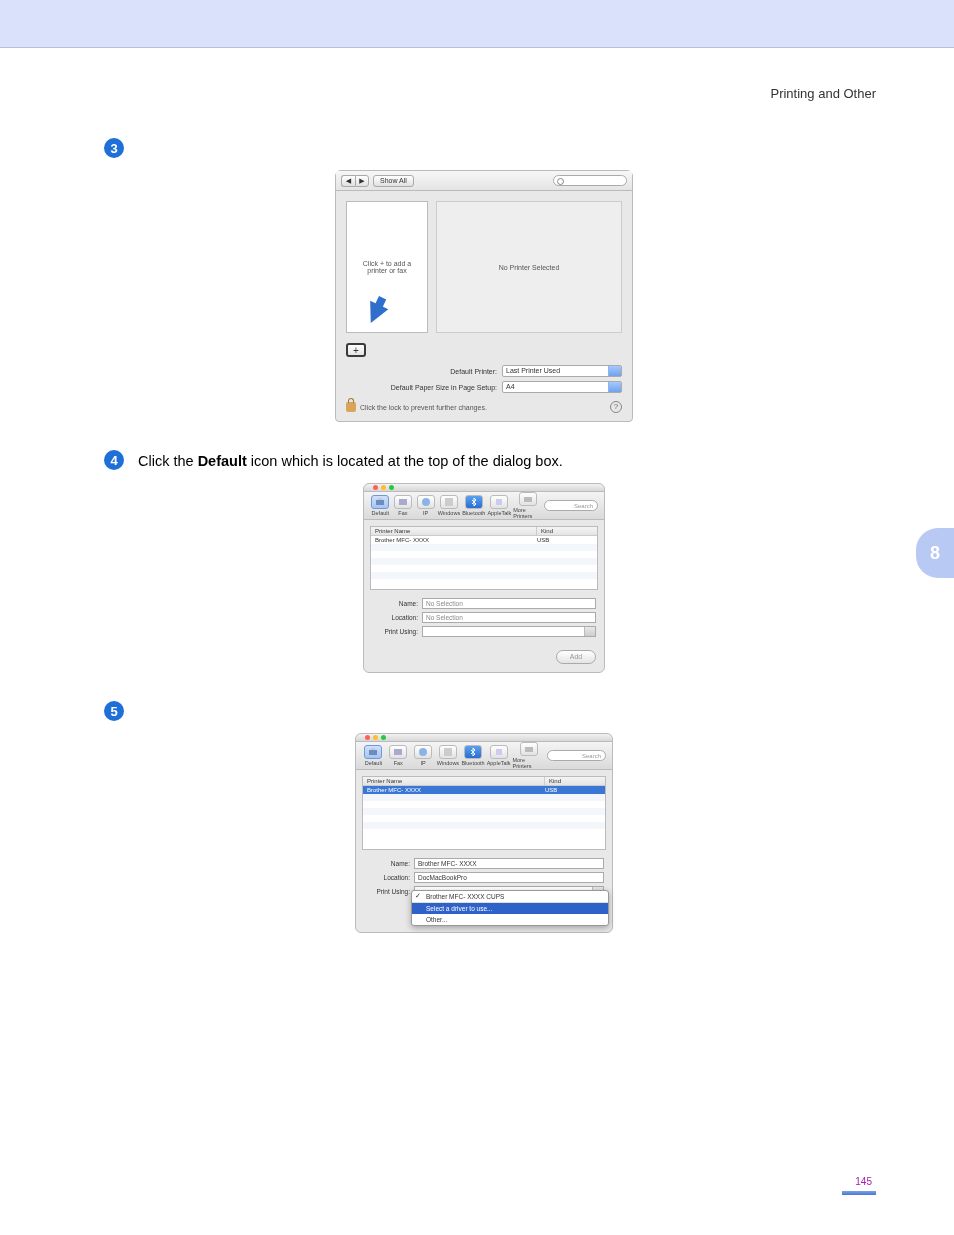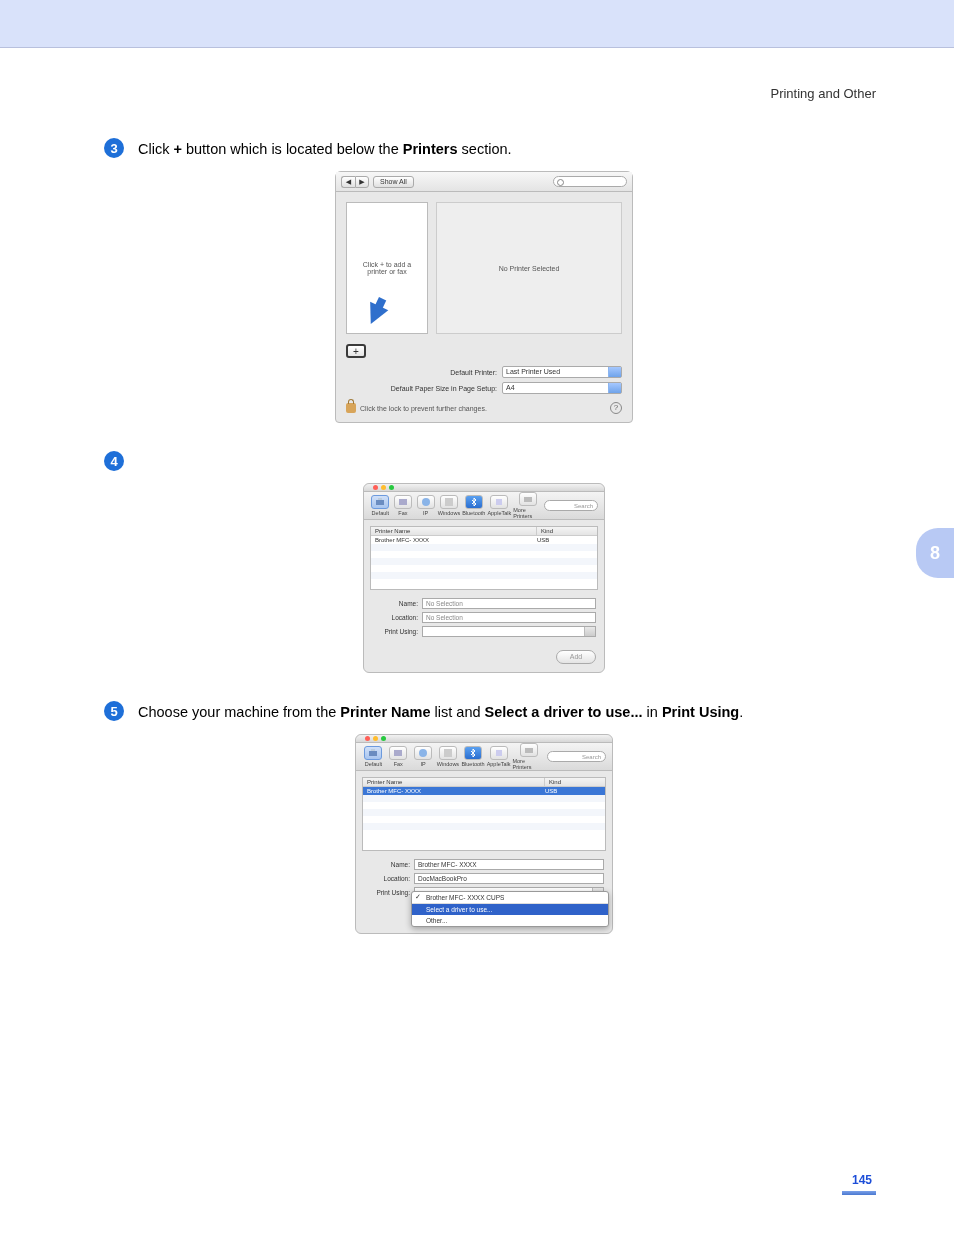--- a/index.html
+++ b/index.html
@@ -284,44 +284,41 @@
   .side-tab {
     position:absolute; right:0; top:528px;
     width:38px; height:50px;
     background:#b8c9f4;
     border-radius: 22px 0 0 22px;
     color:#fff; font-weight:bold; font-size:18px;
     display:flex; align-items:center; justify-content:center;
   }
   .page-num {
     position:absolute; right:82px; bottom:48px;
-    font-size:12px; font-weight:bold; color:#1d4ed8;
+    font-size:10px; font-weight:normal; color:#a21caf;
   }
   .page-accent {
     position:absolute; right:78px; bottom:40px;
     width:34px; height:4px; background: linear-gradient(#7aa0e8,#4a78d0);
   }
 </style>
 </head>
 <body>
 
 <div class="top-bar"></div>
 
 <div class="header-section">Printing and Other</div>
 
 <div class="side-tab">8</div>
 
 <div class="content">
 
   <div class="step">
     <div class="step-line">
       <div class="step-badge">3</div>
-      <div class="step-text">
-        <span>Click </span><b>+</b><span> button which is located below the </span><b>Printers</b><span> section.</span>
-      </div>
     </div>
     <div class="figure-wrap">
       <div class="fig1">
         <div class="toolbar">
           <div class="nav-btns">
             <span>◀</span>
             <span>▶</span>
           </div>
           <div class="show-all">Show All</div>
           <div class="search-top"></div>
@@ -352,20 +349,23 @@
           <span>Click the lock to prevent further changes.</span>
           <div class="help">?</div>
         </div>
       </div>
     </div>
   </div>
 
   <div class="step">
     <div class="step-line">
       <div class="step-badge">4</div>
+      <div class="step-text">
+        <span>Click the </span><b>Default</b><span> icon which is located at the top of the dialog box.</span>
+      </div>
     </div>
     <div class="figure-wrap">
       <div class="fig-add">
         <div class="tb">
             <div class="traffic">
               <span class="r"></span>
               <span class="y"></span>
               <span class="g"></span>
             </div>
           </div>
@@ -465,23 +465,20 @@
         <div class="btnrow">
             <div class="btn">Add</div>
           </div>
       </div>
     </div>
   </div>
 
   <div class="step">
     <div class="step-line">
       <div class="step-badge">5</div>
-      <div class="step-text">
-        <span>Choose your machine from the </span><b>Printer Name</b><span> list and </span><b>Select a driver to use...</b><span> in </span><b>Print Using</b><span>.</span>
-      </div>
     </div>
     <div class="figure-wrap">
       <div class="fig3">
       <div class="fig-add" style="width:258px;">
         <div class="tb">
               <div class="traffic">
                 <span class="r"></span>
                 <span class="y"></span>
                 <span class="g"></span>
               </div>

